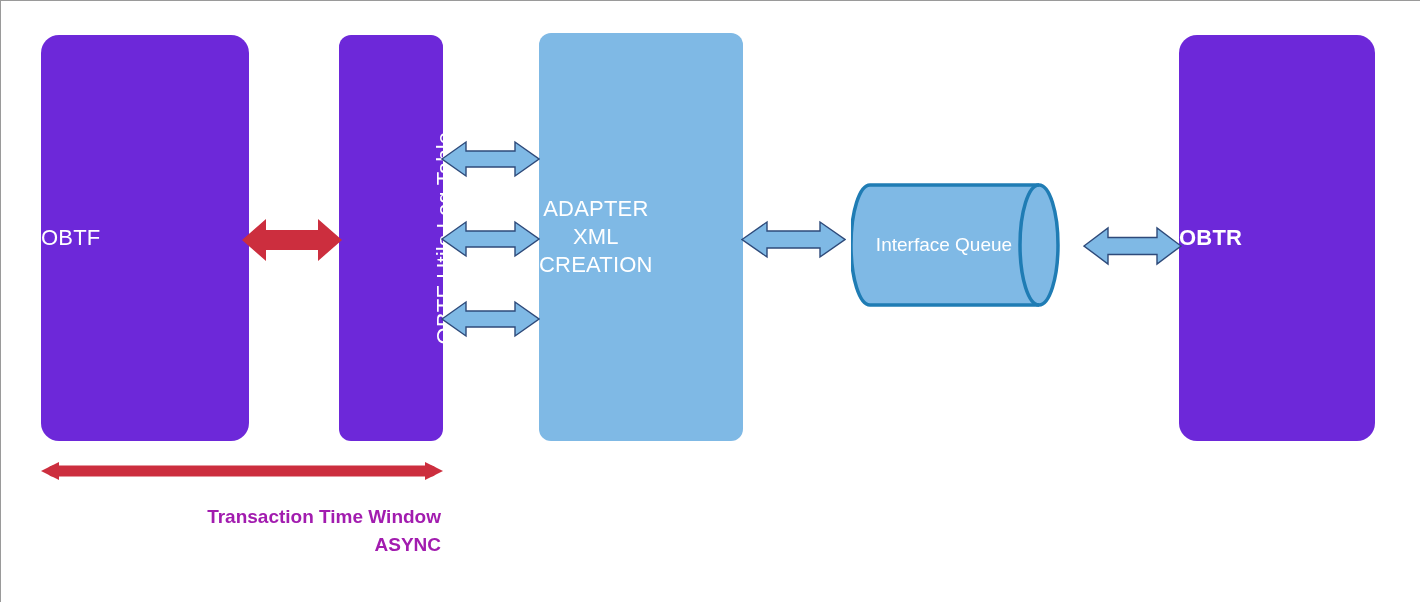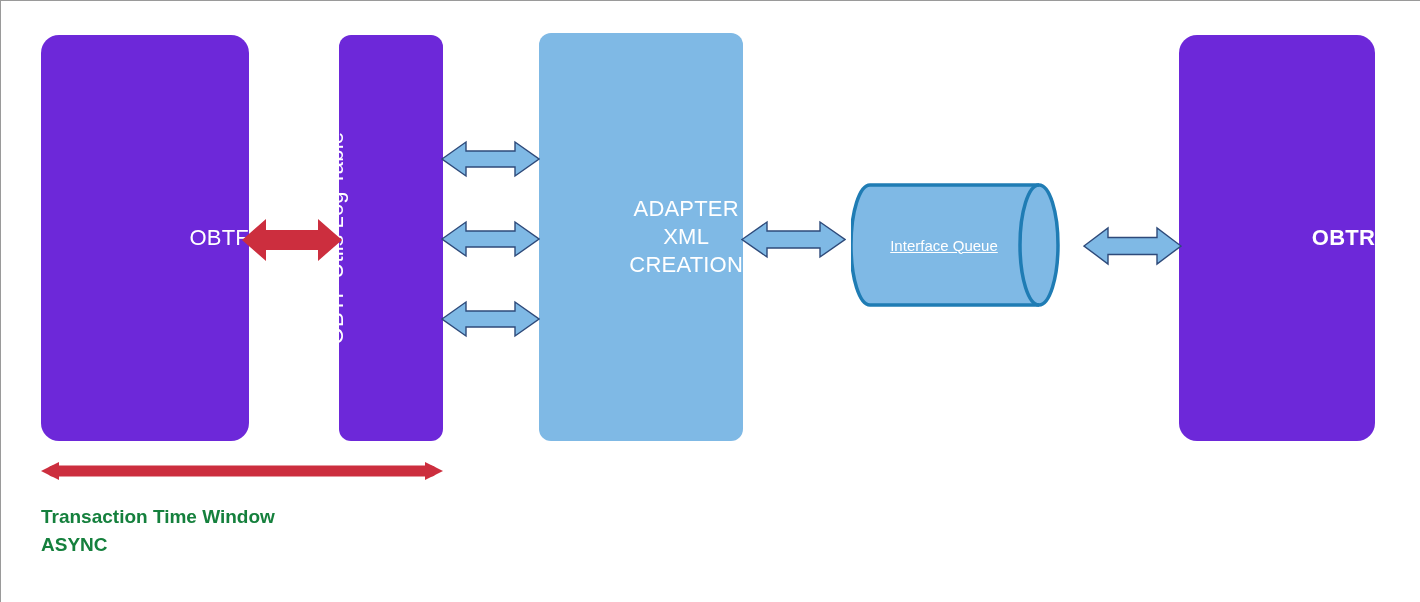--- a/index.html
+++ b/index.html
@@ -18,21 +18,21 @@
     overflow: hidden;
     font-family: "Liberation Sans", sans-serif;
   }
 
   
   .node {
     position: absolute;
     box-sizing: border-box;
     display: flex;
     align-items: center;
-    justify-content: flex-end;
+    justify-content: flex-start;
     text-align: center;
     color: #ffffff;
   }
   .node.red   { background: #6d28d9; border-radius: 18px; }
   .node.blue  { background: #7FB9E5; border-radius: 12px; }
 
   .node-label {
     white-space: pre-line;
     line-height: 1.28;
     letter-spacing: 0.2px;
@@ -66,23 +66,22 @@
   }
   #queue svg { display: block; width: 226px; height: 124px; }
   #queue .queue-text {
     position: absolute;
     left: 0; top: 0;
     width: 186px; height: 124px;
     display: flex;
     align-items: center;
     justify-content: center;
     color: #ffffff;
-    font-size: 15px;
+    font-size: 19px;
     pointer-events: none;
-    text-decoration: underline;
   }
 
   
   .arrow { position: absolute; }
   .arrow svg { display: block; width: 100%; height: 100%; }
 
   #arrow-obtf-utils { left: 241px; top: 216px; width: 100px; height: 46px; }
 
   #arrow-utils-adapter-1 { left: 440px; top: 139px; width: 99px; height: 38px; }
   #arrow-utils-adapter-2 { left: 440px; top: 219px; width: 99px; height: 38px; }
@@ -90,24 +89,24 @@
 
   #arrow-adapter-queue { left: 740px; top: 219px; width: 105px; height: 39px; }
   #arrow-queue-obtr    { left: 1082px; top: 225px; width: 99px; height: 40px; }
 
   
   #span-arrow { left: 38px; top: 456px; width: 406px; height: 28px; }
 
   
   .caption {
     position: absolute;
-    color: #15803d;
+    color: #a21caf;
     font-size: 19px;
     font-weight: bold;
-    text-align: left;
+    text-align: right;
     white-space: pre-line;
     line-height: 1.45;
   }
   #caption-window  { left: 40px;  top: 502px; width: 400px; }
   #caption-scheduler { left: 540px; top: 496px; width: 200px; }
 </style>
 </head>
 <body>
 
 <div id="canvas">

